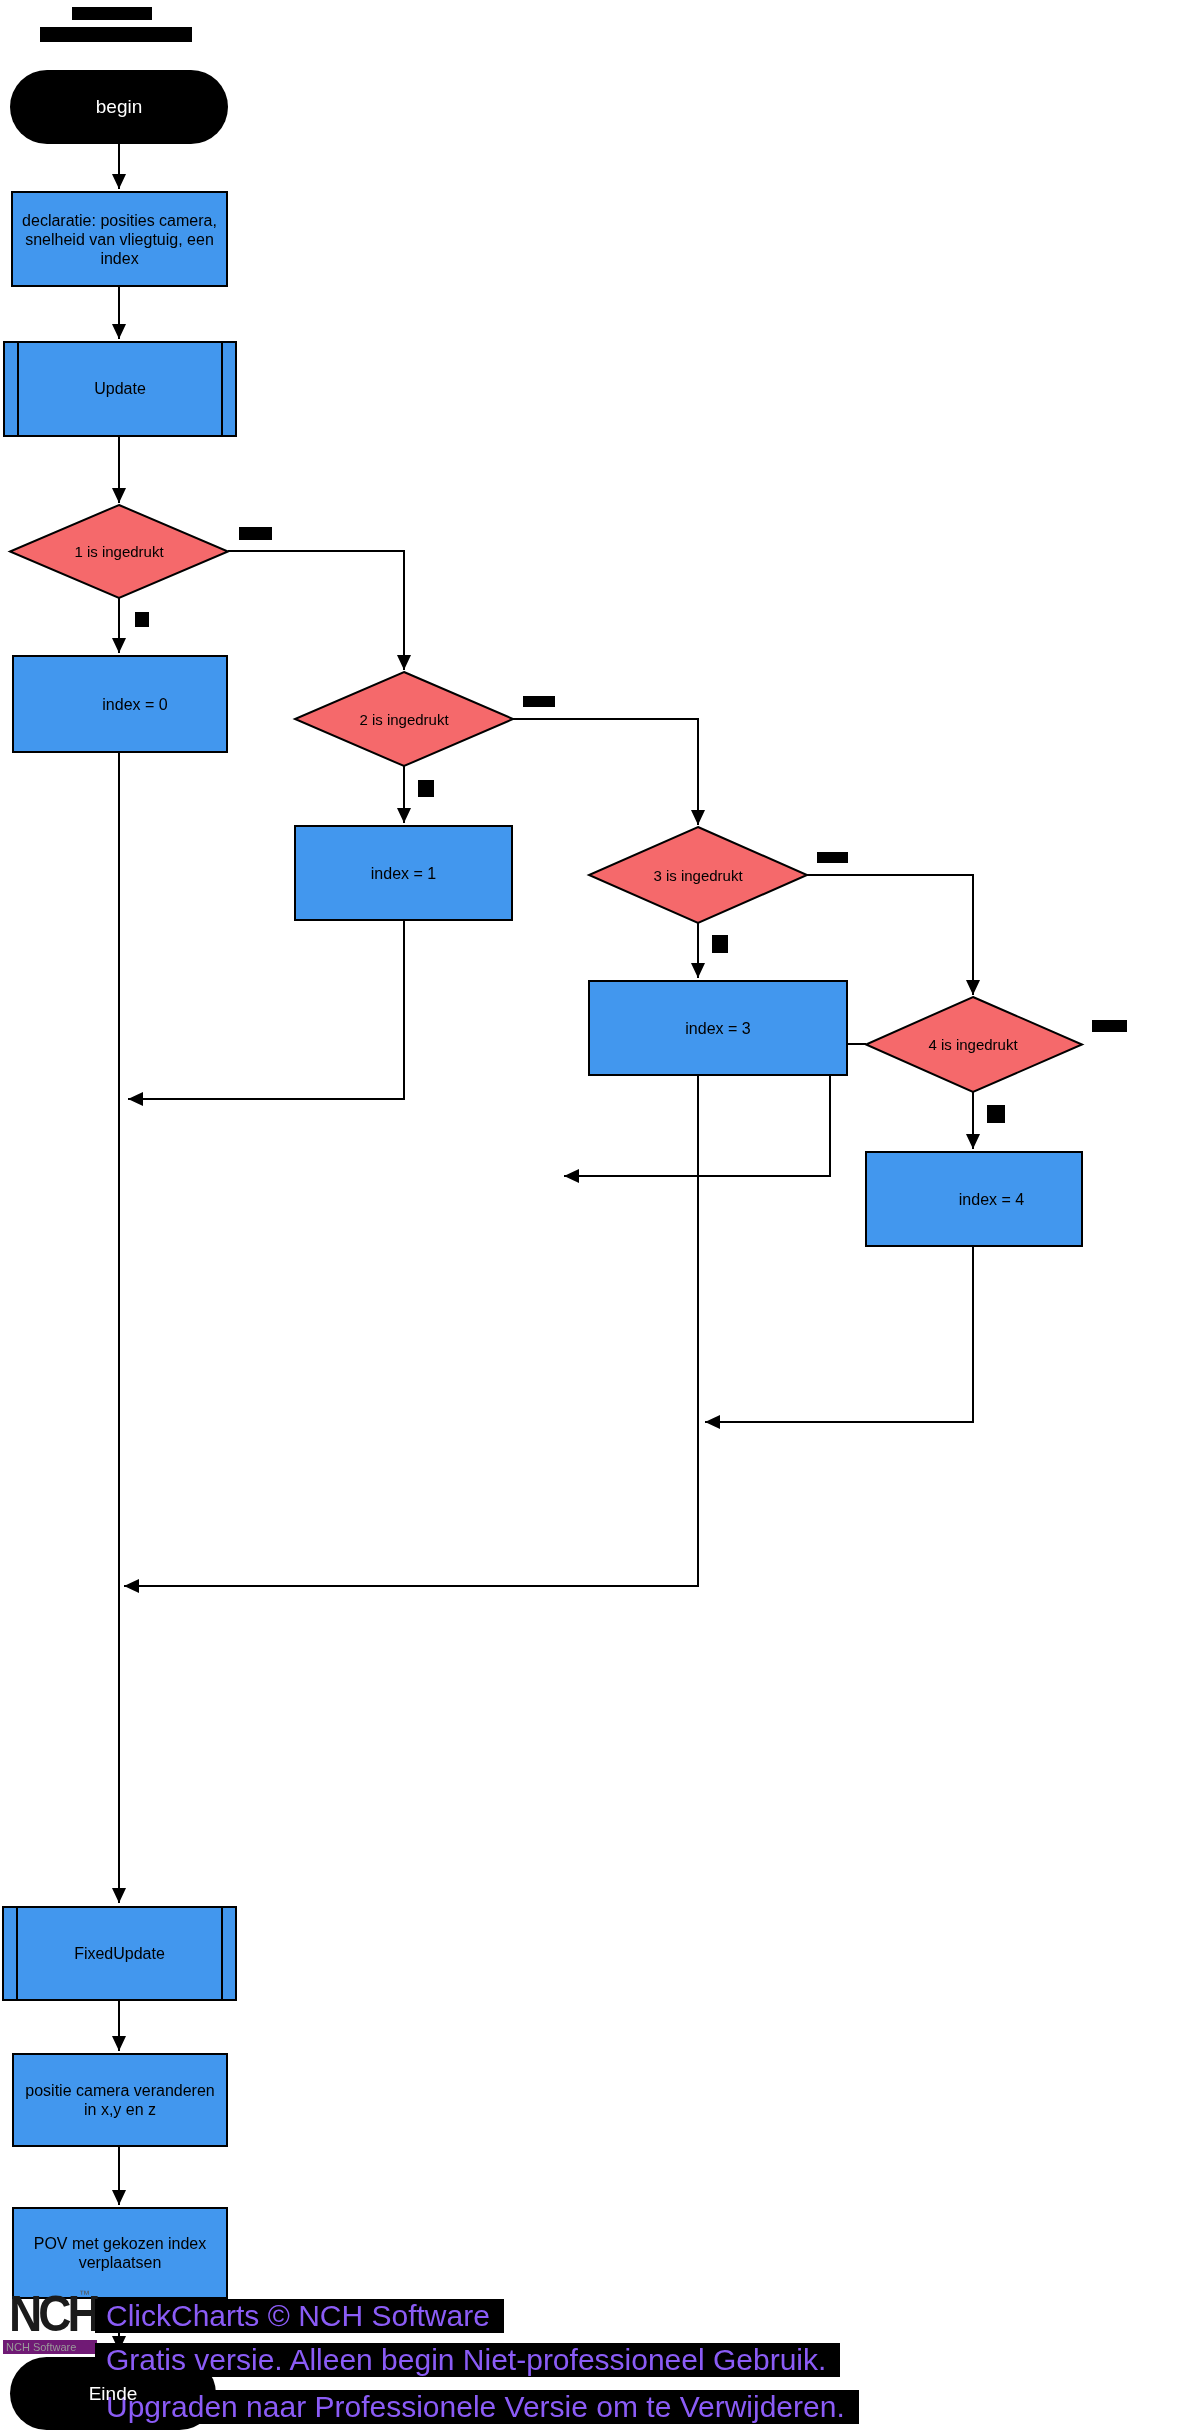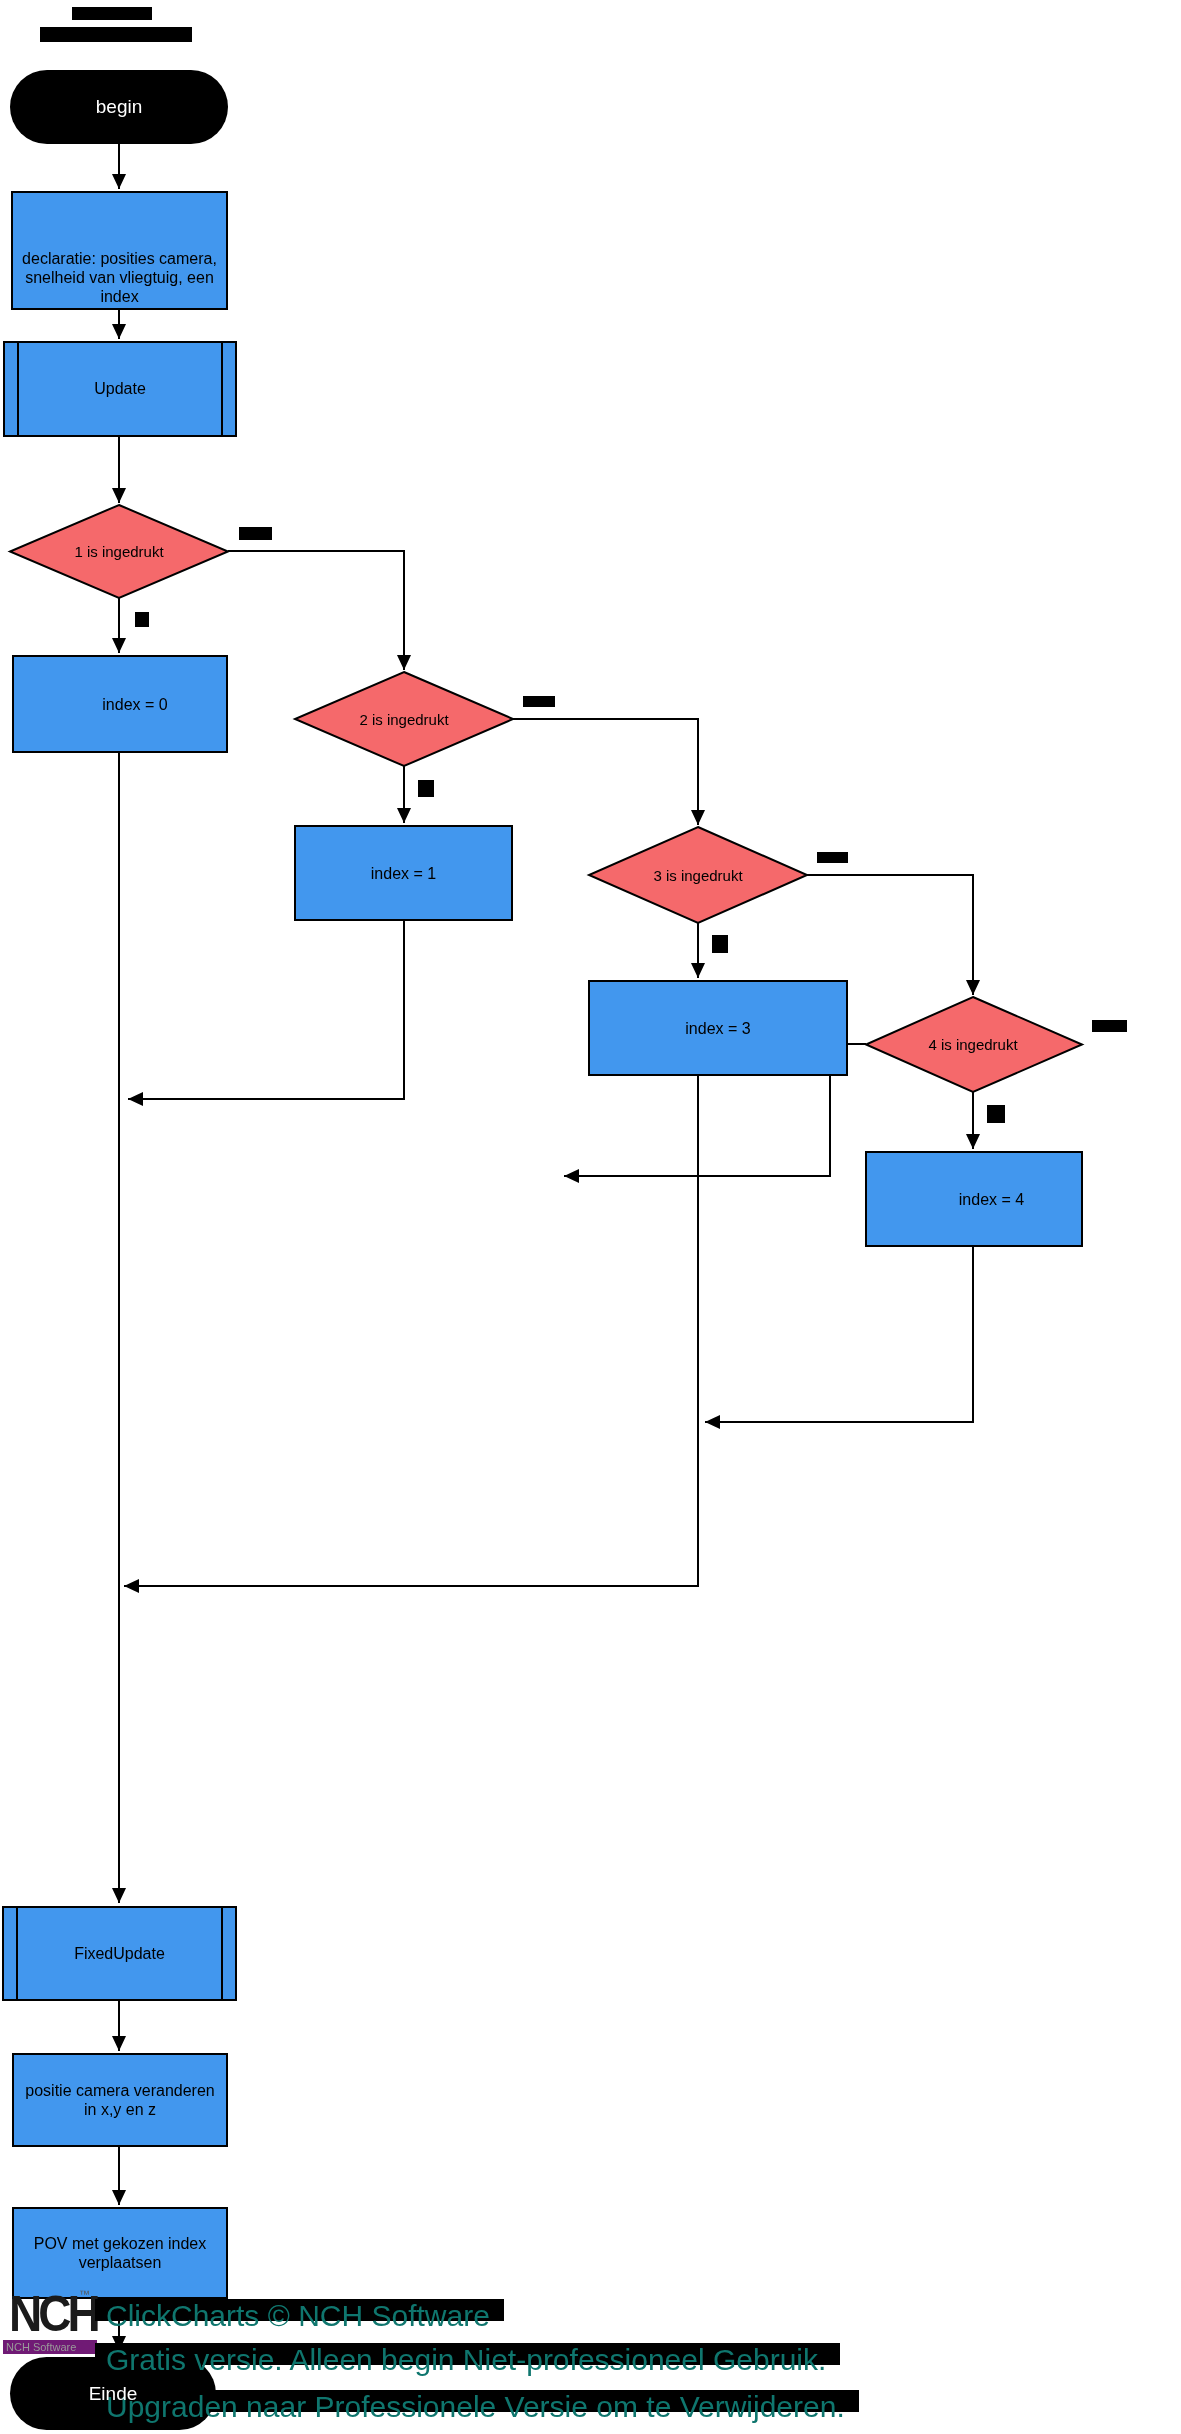--- a/index.html
+++ b/index.html
@@ -20,22 +20,22 @@
     position:absolute; left:12px; right:12px; top:0; bottom:0;
     border-left:2px solid #000000; border-right:2px solid #000000;
   }
   .terminator { background:#000000; color:#ffffff; border-radius:37px; font-size:19px; }
   .dlabel {
     position:absolute; z-index:3; width:200px; height:40px;
     display:flex; align-items:center; justify-content:center;
     text-align:center; font-size:15px; color:#000000; pointer-events:none;
   }
   .wbar {
-    position:absolute; z-index:5; background:#000000; color:#0f766e;
-    height:22px; line-height:34px; font-size:30px; white-space:nowrap;
+    position:absolute; z-index:5; background:#000000; color:#8b5cf6;
+    height:34px; line-height:34px; font-size:30px; white-space:nowrap;
     padding:0 14px 0 11px; width:max-content;
   }
   #nch-logo { position:absolute; left:3px; top:2288px; width:94px; height:66px; z-index:4; }
   #nch-logo .nch-letters {
     position:absolute; left:6px; top:-4px; font-weight:bold; font-size:46px;
     letter-spacing:-4px; color:#1b1b1b; transform:scaleY(1.1); transform-origin:top left;
   }
   #nch-logo .tm { position:absolute; left:76px; top:0px; font-size:11px; color:#555555; font-weight:normal; letter-spacing:0; }
   #nch-logo .nch-caption {
     position:absolute; left:0; bottom:0; width:94px; height:14px; background:#701a75;
@@ -95,21 +95,21 @@
   <div class="redact" style="left:418px; top:780px; width:16px; height:17px;"></div>
   <div class="redact" style="left:817px; top:852px; width:31px; height:11px;"></div>
   <div class="redact" style="left:712px; top:935px; width:16px; height:18px;"></div>
   <div class="redact" style="left:1092px; top:1020px; width:35px; height:12px;"></div>
   <div class="redact" style="left:987px; top:1105px; width:18px; height:18px;"></div>
 
   <div class="node terminator" style="left:10px; top:70px; width:218px; height:74px;">
     <span>begin</span>
   </div>
 
-  <div class="node process" style="left:11px; top:191px; width:217px; height:119px; padding:2px 4px;align-items:flex-end;">
+  <div class="node process" style="left:11px; top:191px; width:217px; height:96px; padding:12px 4px;">
     <span>declaratie: posities camera, snelheid van vliegtuig, een index</span>
   </div>
 
   <div class="node predef" style="left:3px; top:341px; width:234px; height:96px;">
     <div class="inner"></div>
     <span>Update</span>
   </div>
 
   <div class="dlabel" style="left:19px; top:531px;">1 is ingedrukt</div>
 

